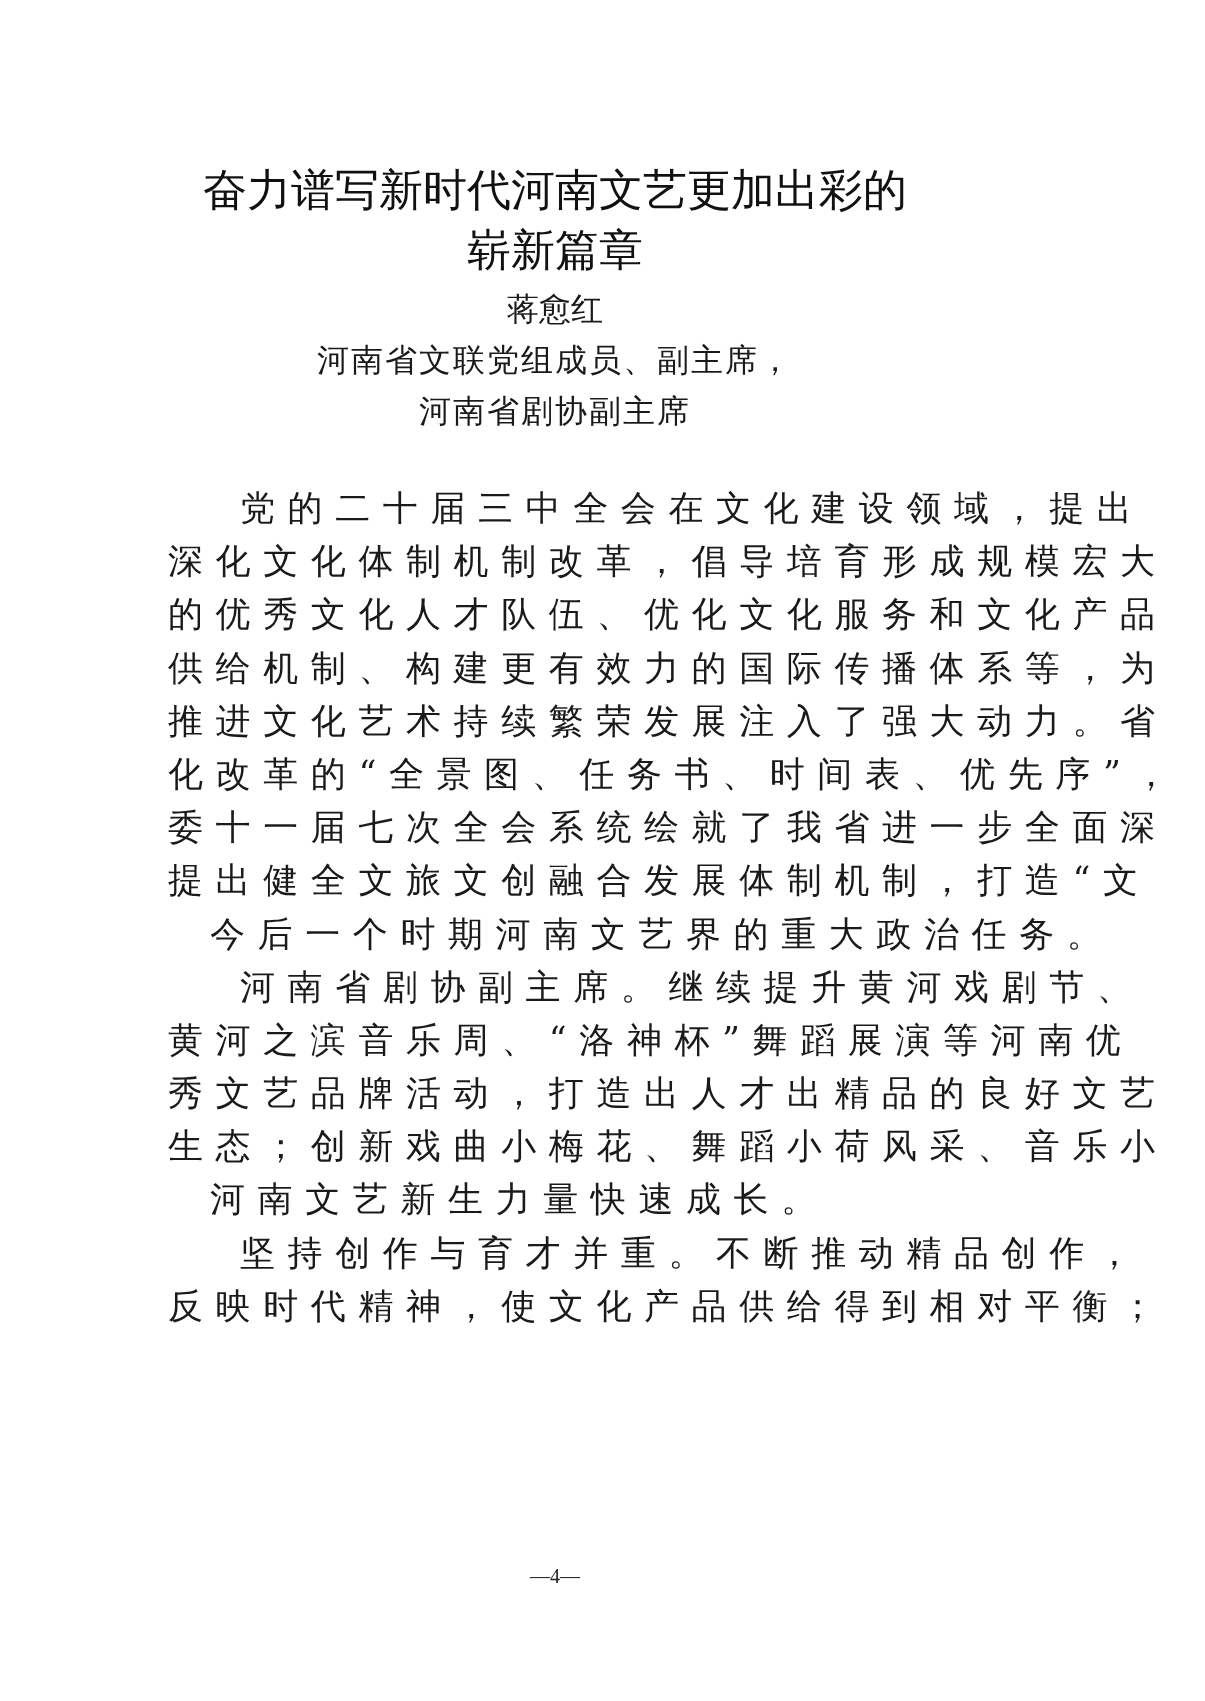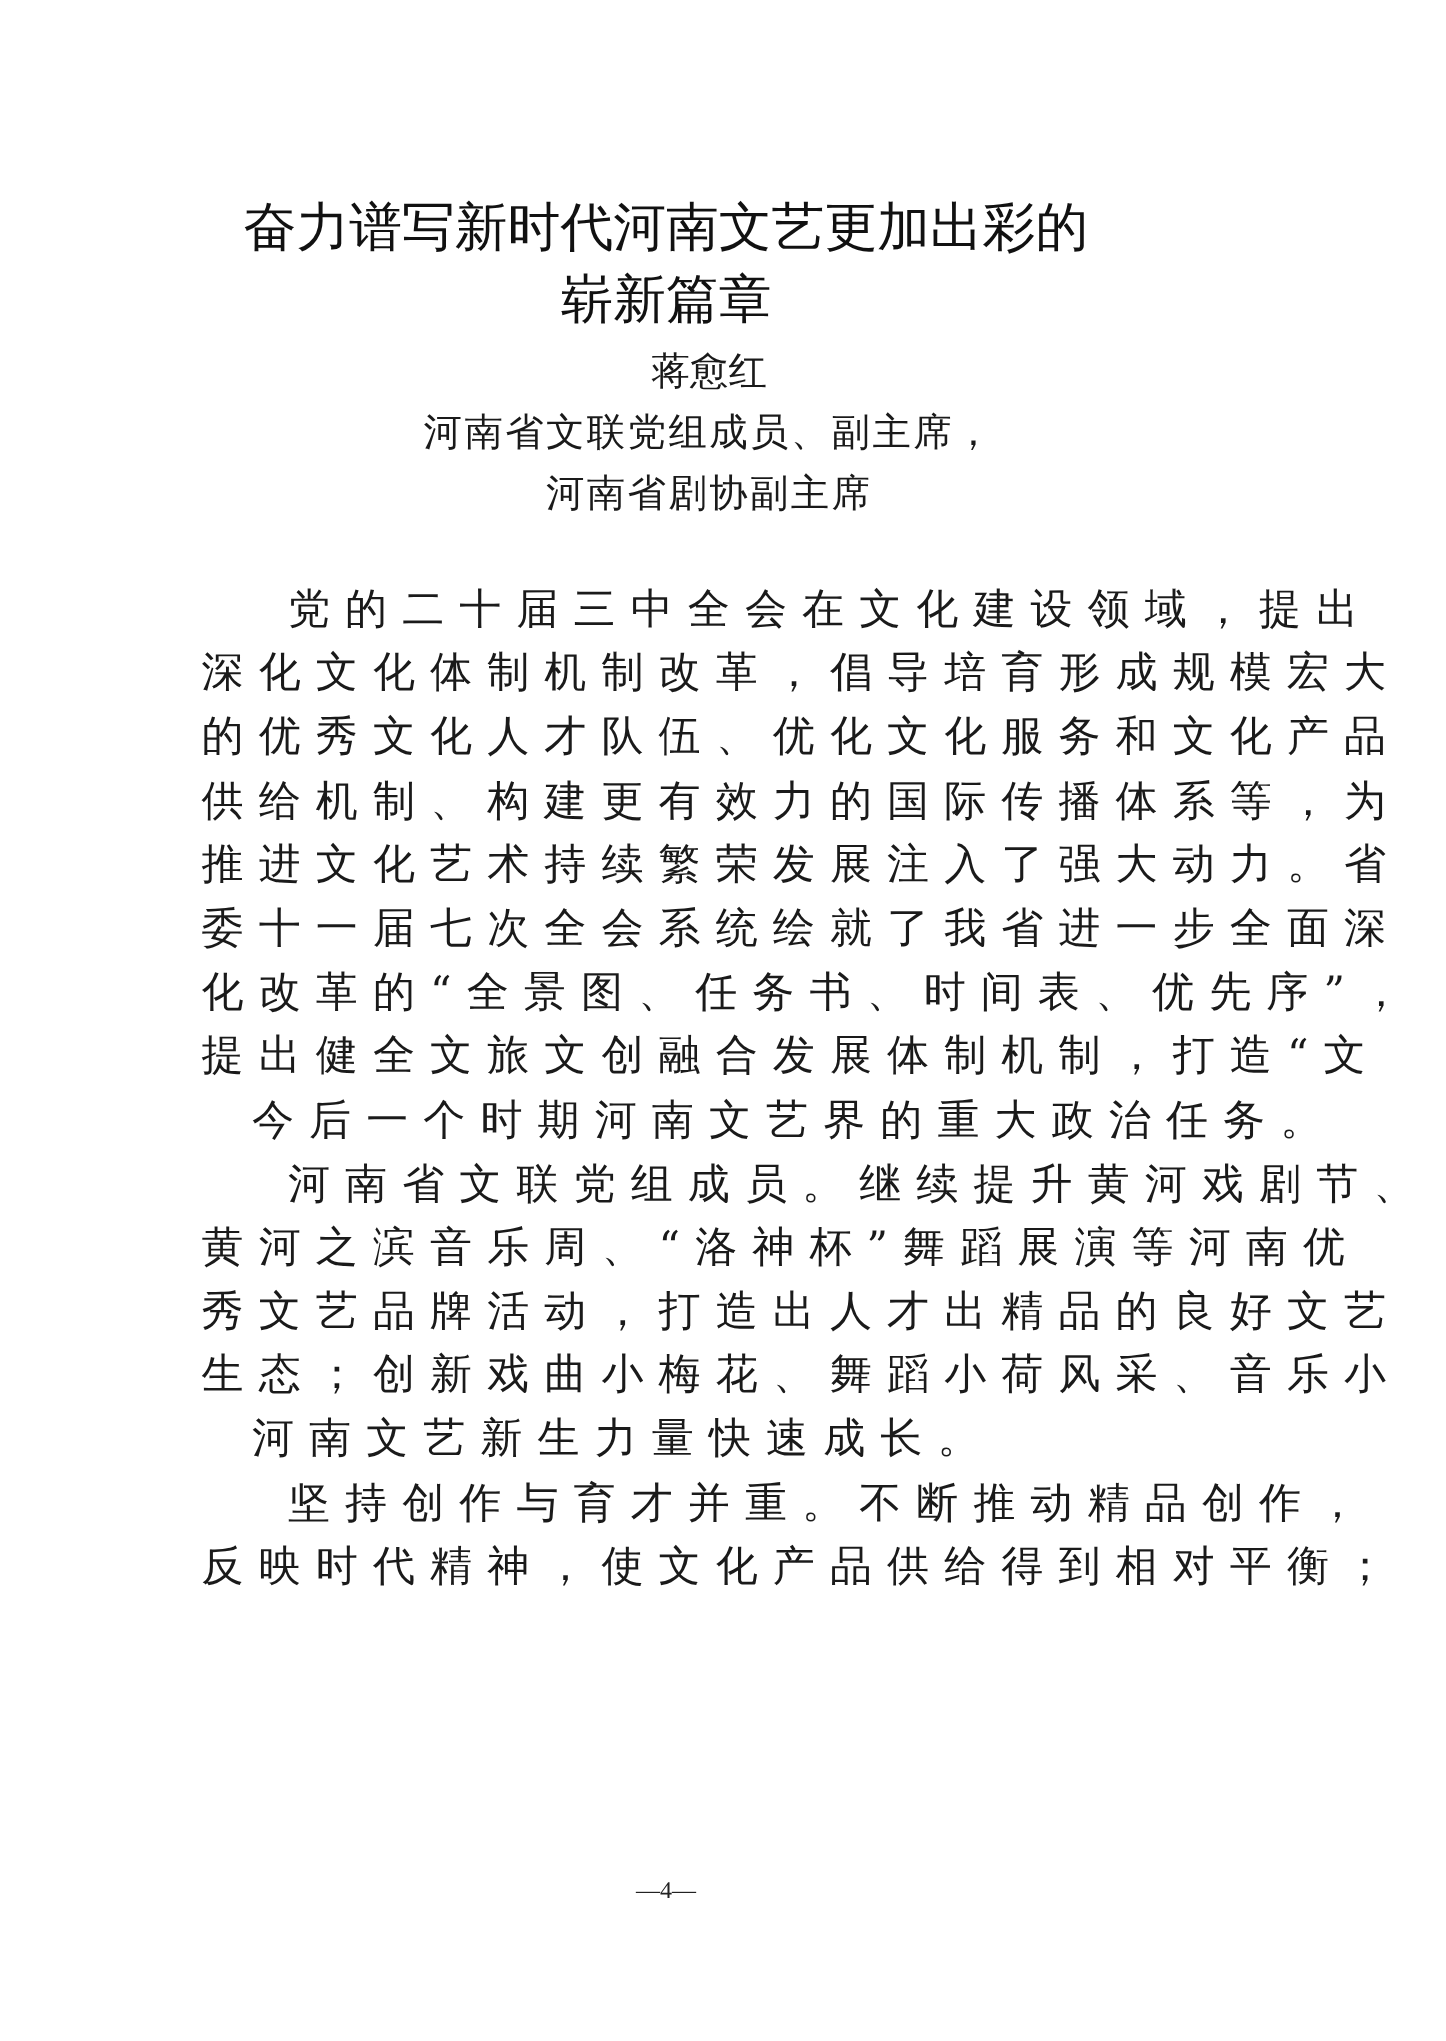--- a/index.html
+++ b/index.html
@@ -10,21 +10,21 @@
     }
     .title {
       position: absolute; left: 0; width: 1110px; text-align: center;
       font-weight: normal; font-size: 44px; letter-spacing: 0px; line-height: 60px;
       color: #111;
     }
     .title.l1 { top: 160px; }
     .title.l2 { top: 220px; }
     .byline {
       position: absolute; left: 0; width: 1110px; text-align: center;
-      font-size: 32px; line-height: 48px; color: #1a1a1a; padding-left: 36px;
+      font-size: 32px; line-height: 48px; color: #1a1a1a;
     }
     .byline.author { top: 285px; }
     .byline.aff1 { top: 336px; letter-spacing: 2px; }
     .byline.aff2 { top: 387px; letter-spacing: 2px; font-family: Liberation Serif, serif; }
     .body-text {
       position: absolute; left: 168px; top: 482px; width: 780px;
     }
     .line {
       height: 53.2px; line-height: 53.2px; font-size: 35px;
       white-space: nowrap; letter-spacing: 12.6px;
@@ -48,25 +48,25 @@
   <div class="byline author">蒋愈红</div>
   <div class="byline aff1">河南省文联党组成员、副主席，</div>
   <div class="byline aff2">河南省剧协副主席</div>
 
   <div class="body-text" id="body-lines">
       <div class="line indent">党的二十届三中全会在文化建设领域，提出</div>
       <div class="line">深化文化体制机制改革，倡导培育形成规模宏大</div>
       <div class="line">的优秀文化人才队伍、优化文化服务和文化产品</div>
       <div class="line">供给机制、构建更有效力的国际传播体系等，为</div>
       <div class="line">推进文化艺术持续繁荣发展注入了强大动力。省</div>
+      <div class="line">化改革的“全景图、任务书、时间表、优先序”，</div>
       <div class="line">委十一届七次全会系统绘就了我省进一步全面深</div>
-      <div class="line">化改革的“全景图、任务书、时间表、优先序”，</div>
       <div class="line">提出健全文旅文创融合发展体制机制，打造“文</div>
       <div class="line last">今后一个时期河南文艺界的重大政治任务。</div>
-      <div class="line indent">河南省文联党组成员。继续提升黄河戏剧节、</div>
+      <div class="line indent">河南省剧协副主席。继续提升黄河戏剧节、</div>
       <div class="line">黄河之滨音乐周、“洛神杯”舞蹈展演等河南优</div>
       <div class="line">秀文艺品牌活动，打造出人才出精品的良好文艺</div>
       <div class="line">生态；创新戏曲小梅花、舞蹈小荷风采、音乐小</div>
       <div class="line last">河南文艺新生力量快速成长。</div>
       <div class="line indent">坚持创作与育才并重。不断推动精品创作，</div>
       <div class="line">反映时代精神，使文化产品供给得到相对平衡；</div>
     </div>
 
   <div class="page-number">—4—</div>
 </div>

